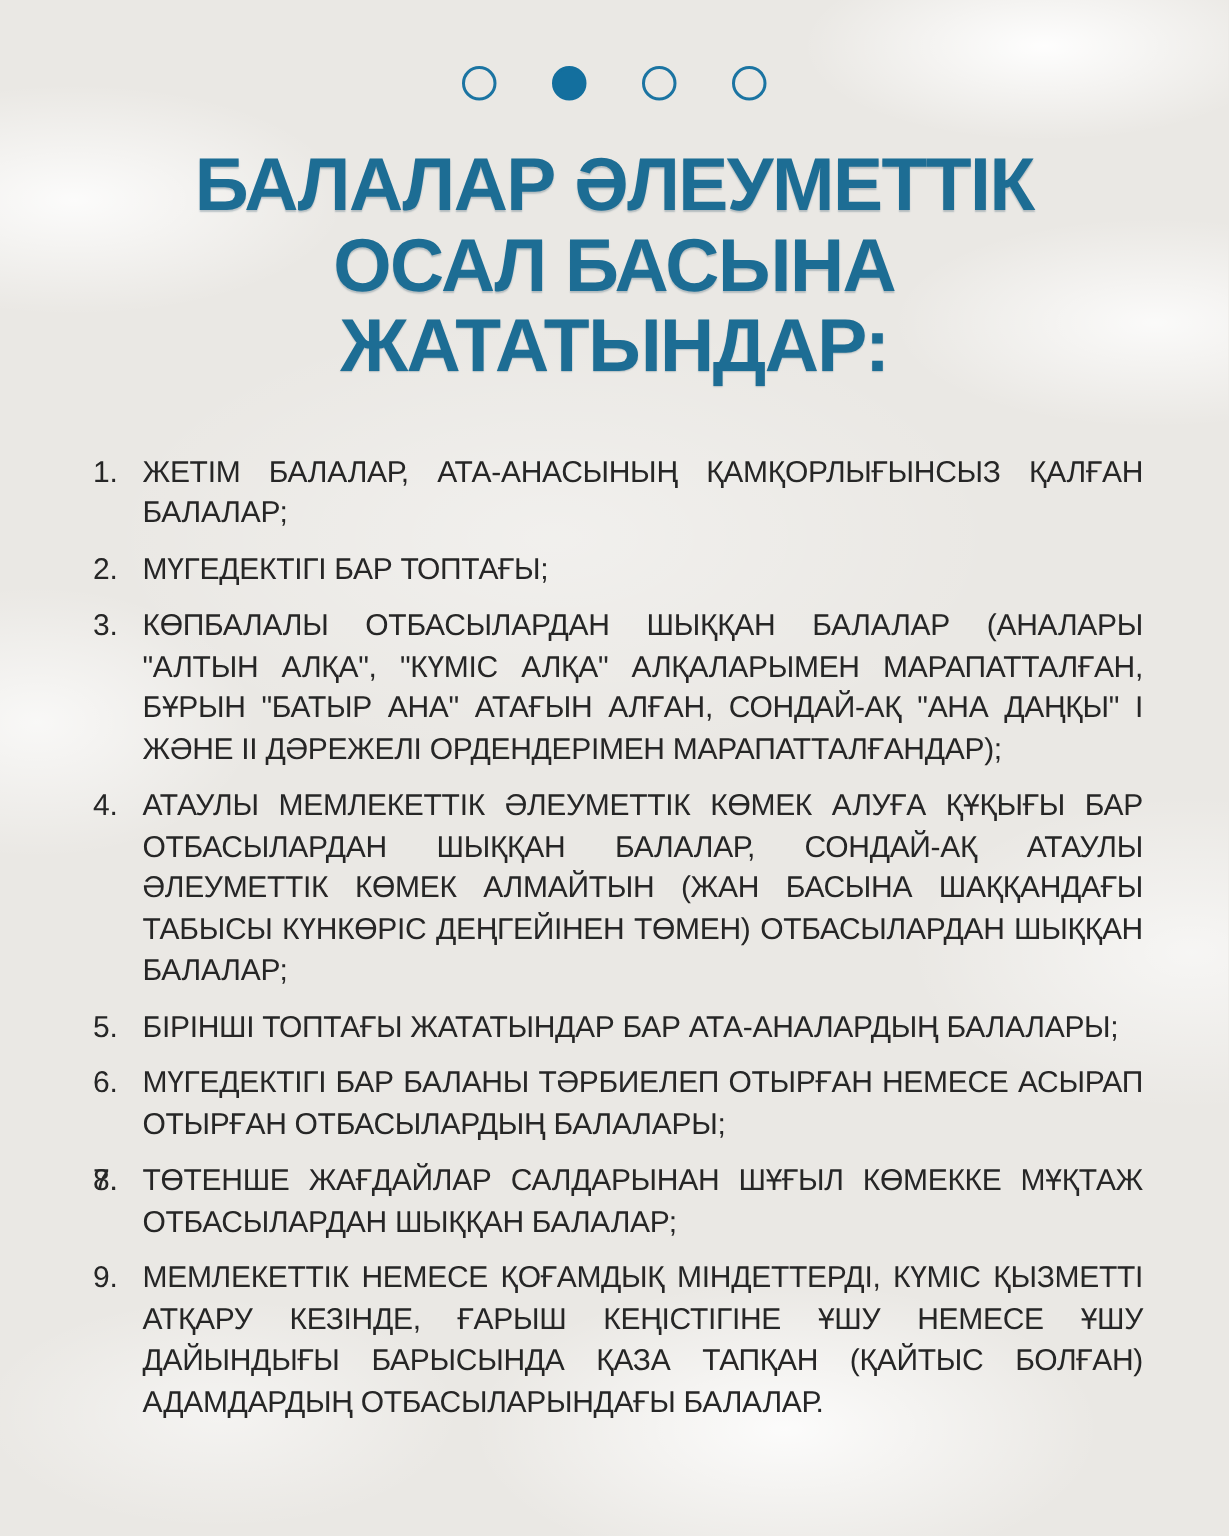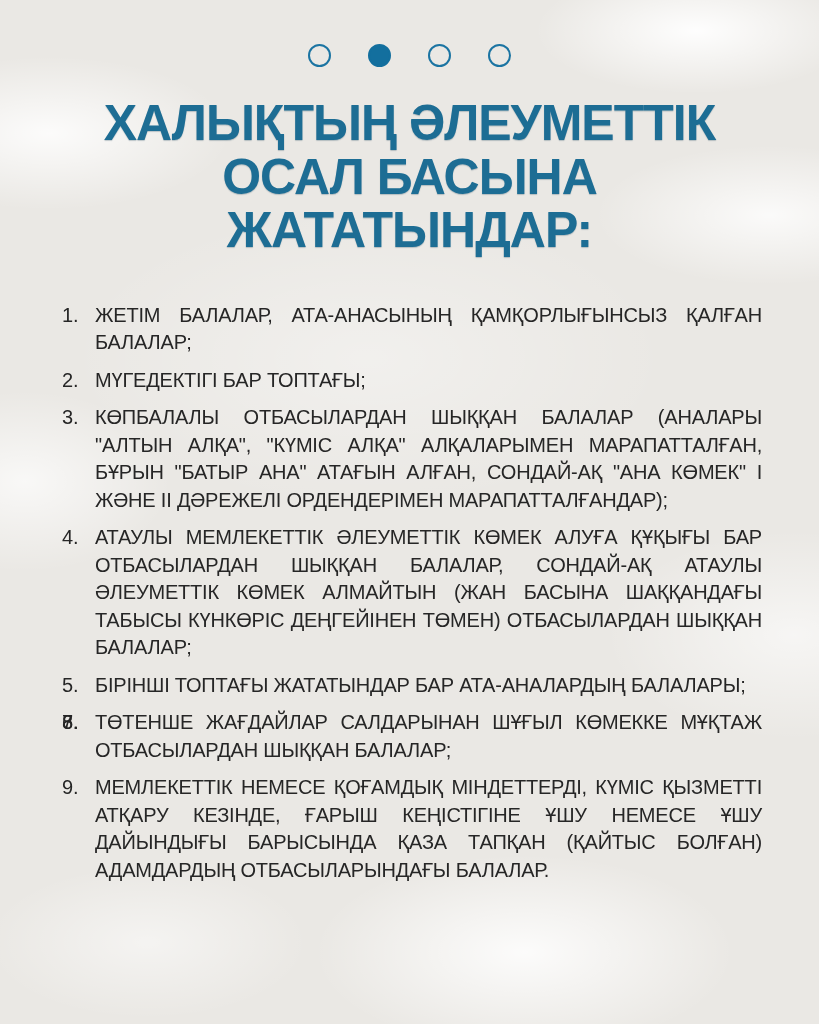--- a/index.html
+++ b/index.html
@@ -92,47 +92,48 @@
 <div class="slide">
 
   <div class="dots">
     <span class="dot" data-state="outline"></span>
     <span class="dot" data-state="filled"></span>
     <span class="dot" data-state="outline"></span>
     <span class="dot" data-state="outline"></span>
   </div>
 
   <h1 class="title">
-    <span>ХАЛЫҚТЫҢ ӘЛЕУМЕТТІК</span><br>
+    <span>БАЛАЛАР ӘЛЕУМЕТТІК</span><br>
     <span>ОСАЛ БАСЫНА ЖАТАТЫНДАР:</span>
   </h1>
 
   <ol class="list">
     <li>
       <span class="num">1.</span>
       <span class="txt">ЖЕТІМ БАЛАЛАР, АТА-АНАСЫНЫҢ ҚАМҚОРЛЫҒЫНСЫЗ ҚАЛҒАН БАЛАЛАР;</span>
     </li>
     <li>
       <span class="num">2.</span>
       <span class="txt">МҮГЕДЕКТІГІ БАР ТОПТАҒЫ;</span>
     </li>
     <li>
       <span class="num">3.</span>
-      <span class="txt">КӨПБАЛАЛЫ ОТБАСЫЛАРДАН ШЫҚҚАН БАЛАЛАР (АНАЛАРЫ "АЛТЫН АЛҚА", "КҮМІС АЛҚА" АЛҚАЛАРЫМЕН МАРАПАТТАЛҒАН, БҰРЫН "БАТЫР АНА" АТАҒЫН АЛҒАН, СОНДАЙ-АҚ "АНА КӨМЕК" І ЖӘНЕ ІІ ДӘРЕЖЕЛІ ОРДЕНДЕРІМЕН МАРАПАТТАЛҒАНДАР);</span>
+      <span class="txt">КӨПБАЛАЛЫ ОТБАСЫЛАРДАН ШЫҚҚАН БАЛАЛАР (АНАЛАРЫ "АЛТЫН АЛҚА", "КҮМІС АЛҚА" АЛҚАЛАРЫМЕН МАРАПАТТАЛҒАН, БҰРЫН "БАТЫР АНА" АТАҒЫН АЛҒАН, СОНДАЙ-АҚ "АНА ДАҢҚЫ" І ЖӘНЕ ІІ ДӘРЕЖЕЛІ ОРДЕНДЕРІМЕН МАРАПАТТАЛҒАНДАР);</span>
     </li>
     <li>
       <span class="num">4.</span>
       <span class="txt">АТАУЛЫ МЕМЛЕКЕТТІК ӘЛЕУМЕТТІК КӨМЕК АЛУҒА ҚҰҚЫҒЫ БАР ОТБАСЫЛАРДАН ШЫҚҚАН БАЛАЛАР, СОНДАЙ-АҚ АТАУЛЫ ӘЛЕУМЕТТІК КӨМЕК АЛМАЙТЫН (ЖАН БАСЫНА ШАҚҚАНДАҒЫ ТАБЫСЫ КҮНКӨРІС ДЕҢГЕЙІНЕН ТӨМЕН) ОТБАСЫЛАРДАН ШЫҚҚАН БАЛАЛАР;</span>
     </li>
     <li>
       <span class="num">5.</span>
       <span class="txt">БІРІНШІ ТОПТАҒЫ ЖАТАТЫНДАР БАР АТА-АНАЛАРДЫҢ БАЛАЛАРЫ;</span>
     </li>
     <li>
       <span class="num">6.</span>
+      <span class="txt">МҮГЕДЕКТІГІ БАР БАЛАНЫ ТӘРБИЕЛЕП ОТЫРҒАН НЕМЕСЕ АСЫРАП ОТЫРҒАН ОТБАСЫЛАРДЫҢ БАЛАЛАРЫ;</span>
     </li>
     <li>
       <span class="num">7.</span>
     </li>
     <li>
       <span class="num">8.</span>
       <span class="txt">ТӨТЕНШЕ ЖАҒДАЙЛАР САЛДАРЫНАН ШҰҒЫЛ КӨМЕККЕ МҰҚТАЖ ОТБАСЫЛАРДАН ШЫҚҚАН БАЛАЛАР;</span>
     </li>
     <li>
       <span class="num">9.</span>

